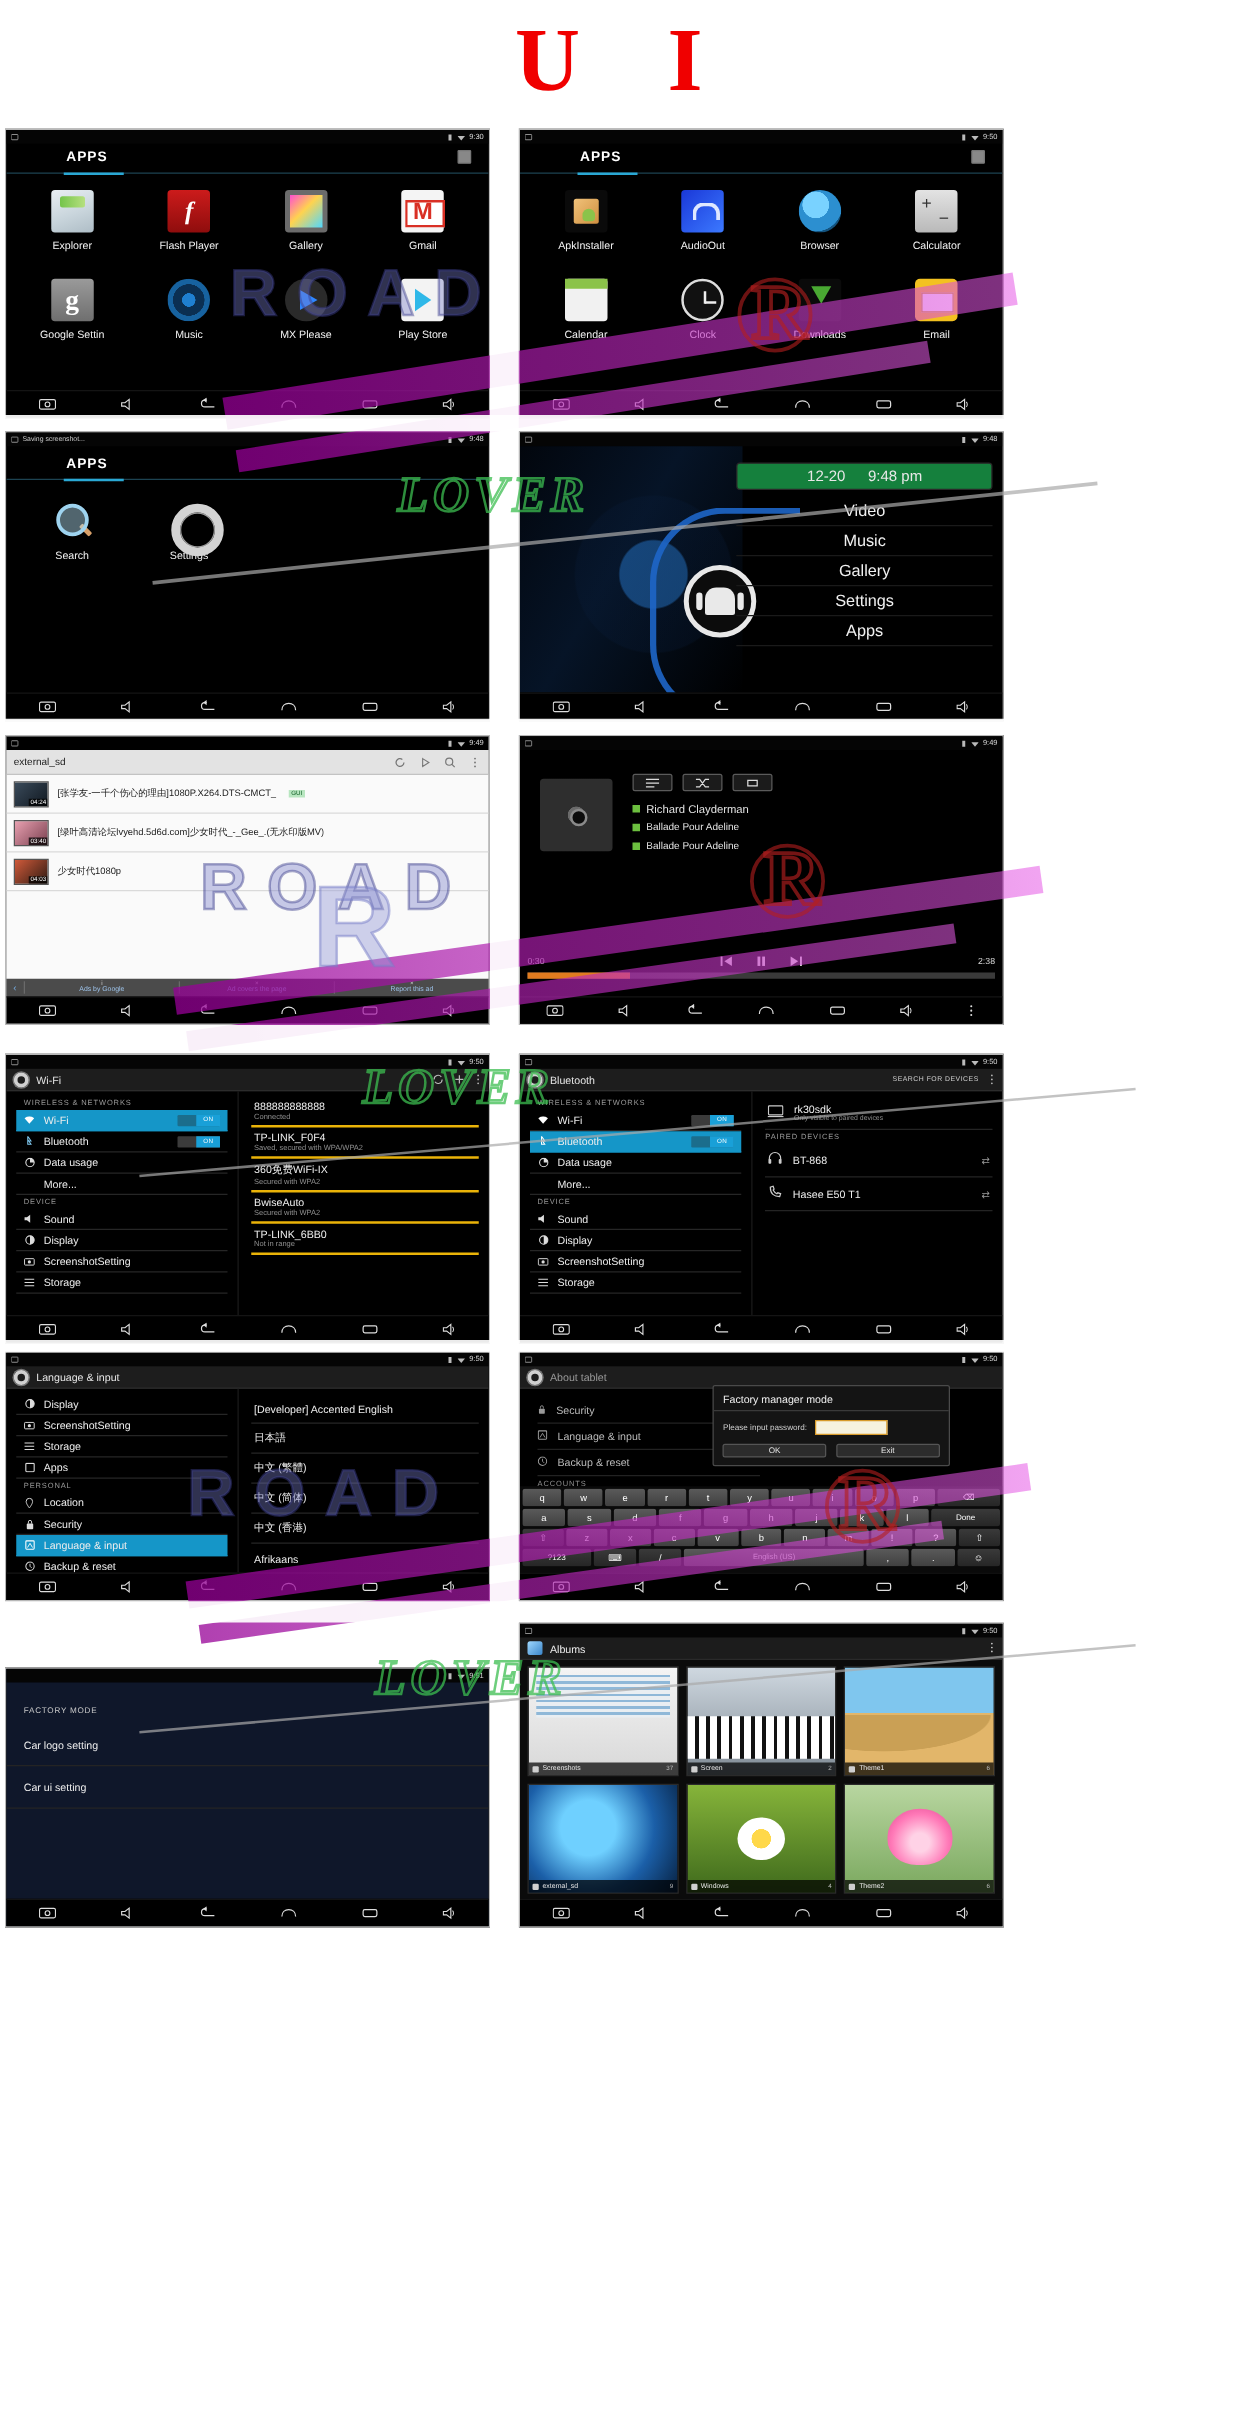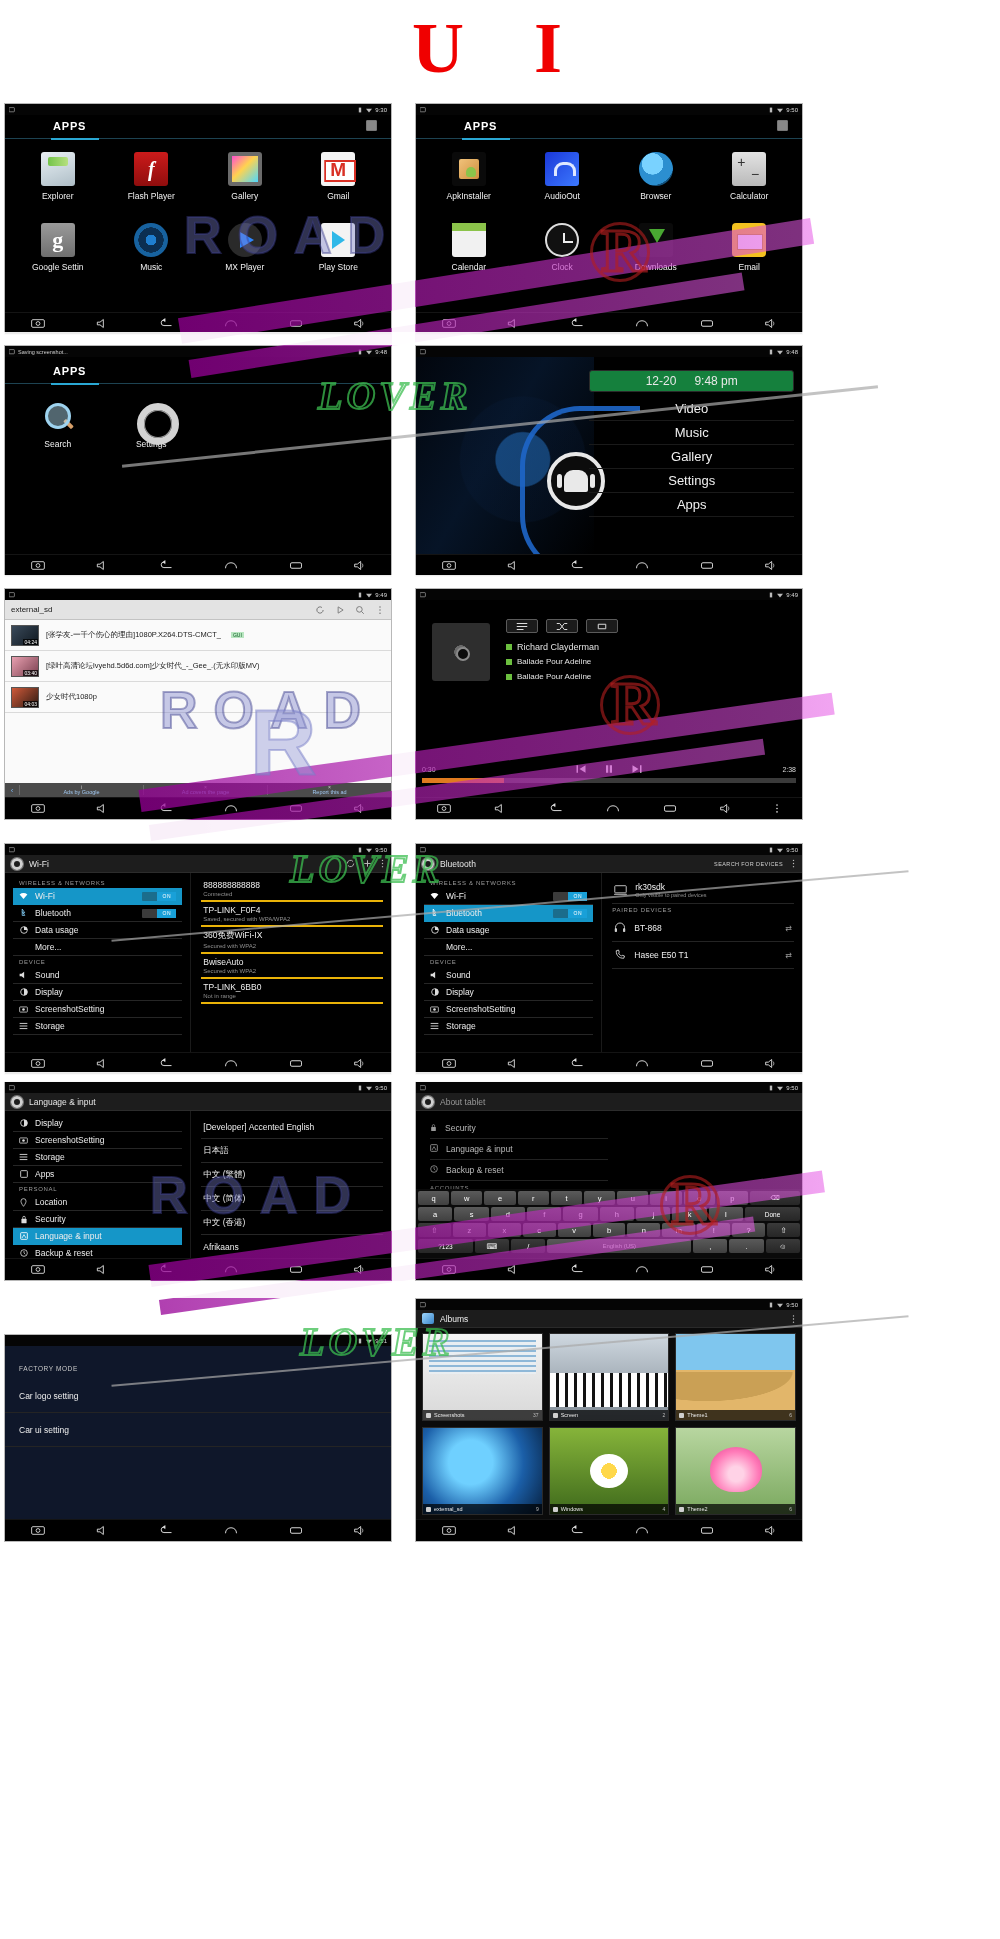--- a/index.html
+++ b/index.html
@@ -430,21 +430,21 @@
         <div class="app-cell">
           <span class="app-ico ic-gsettings"></span>
           <span class="app-name">Google Settin</span>
           </div>
         <div class="app-cell">
           <span class="app-ico ic-music"></span>
           <span class="app-name">Music</span>
           </div>
         <div class="app-cell">
           <span class="app-ico ic-mx"></span>
-          <span class="app-name">MX Player</span>
+          <span class="app-name">MX Please</span>
           </div>
         <div class="app-cell">
           <span class="app-ico ic-play"></span>
           <span class="app-name">Play Store</span>
           </div>
       </div>
       <div class="navbar">
         <svg width="14" height="11" viewBox="0 0 22 16">
             <rect x="1" y="2" width="20" height="12" rx="2" fill="none" stroke="#ddd" stroke-width="1.4"></rect>
             <circle cx="11" cy="8" r="3" fill="none" stroke="#ddd" stroke-width="1.4"></circle>
@@ -1375,20 +1375,31 @@
         </div>
         <div class="ab-section">ACCOUNTS</div>
         <div class="ab-row" style="color:#555">
           <span><svg width="8" height="8" viewBox="0 0 12 12">
                 <path d="M6 2v8M2 6h8" stroke="#555" stroke-width="1.3"></path>
               </svg></span>
           <span>Add account</span>
         </div>
       </div>
       <div style="position:absolute; left:63%; top:112px; color:#5c5c5c; font-size:6.5px;">Baseband version</div>
+      <div class="dialog">
+        <div class="dlg-title">Factory manager mode</div>
+        <div class="dlg-body">
+          <span class="dlg-label">Please input password:</span>
+          <input class="dlg-input" type="password" value="" style="">
+        </div>
+        <div class="dlg-btns">
+          <span class="dlg-btn">OK</span>
+          <span class="dlg-btn">Exit</span>
+        </div>
+      </div>
       <div class="kbd">
         <div class="kbd-row">
           <span class="key">q</span>
           <span class="key">w</span>
           <span class="key">e</span>
           <span class="key">r</span>
           <span class="key">t</span>
           <span class="key">y</span>
           <span class="key">u</span>
           <span class="key">i</span>

